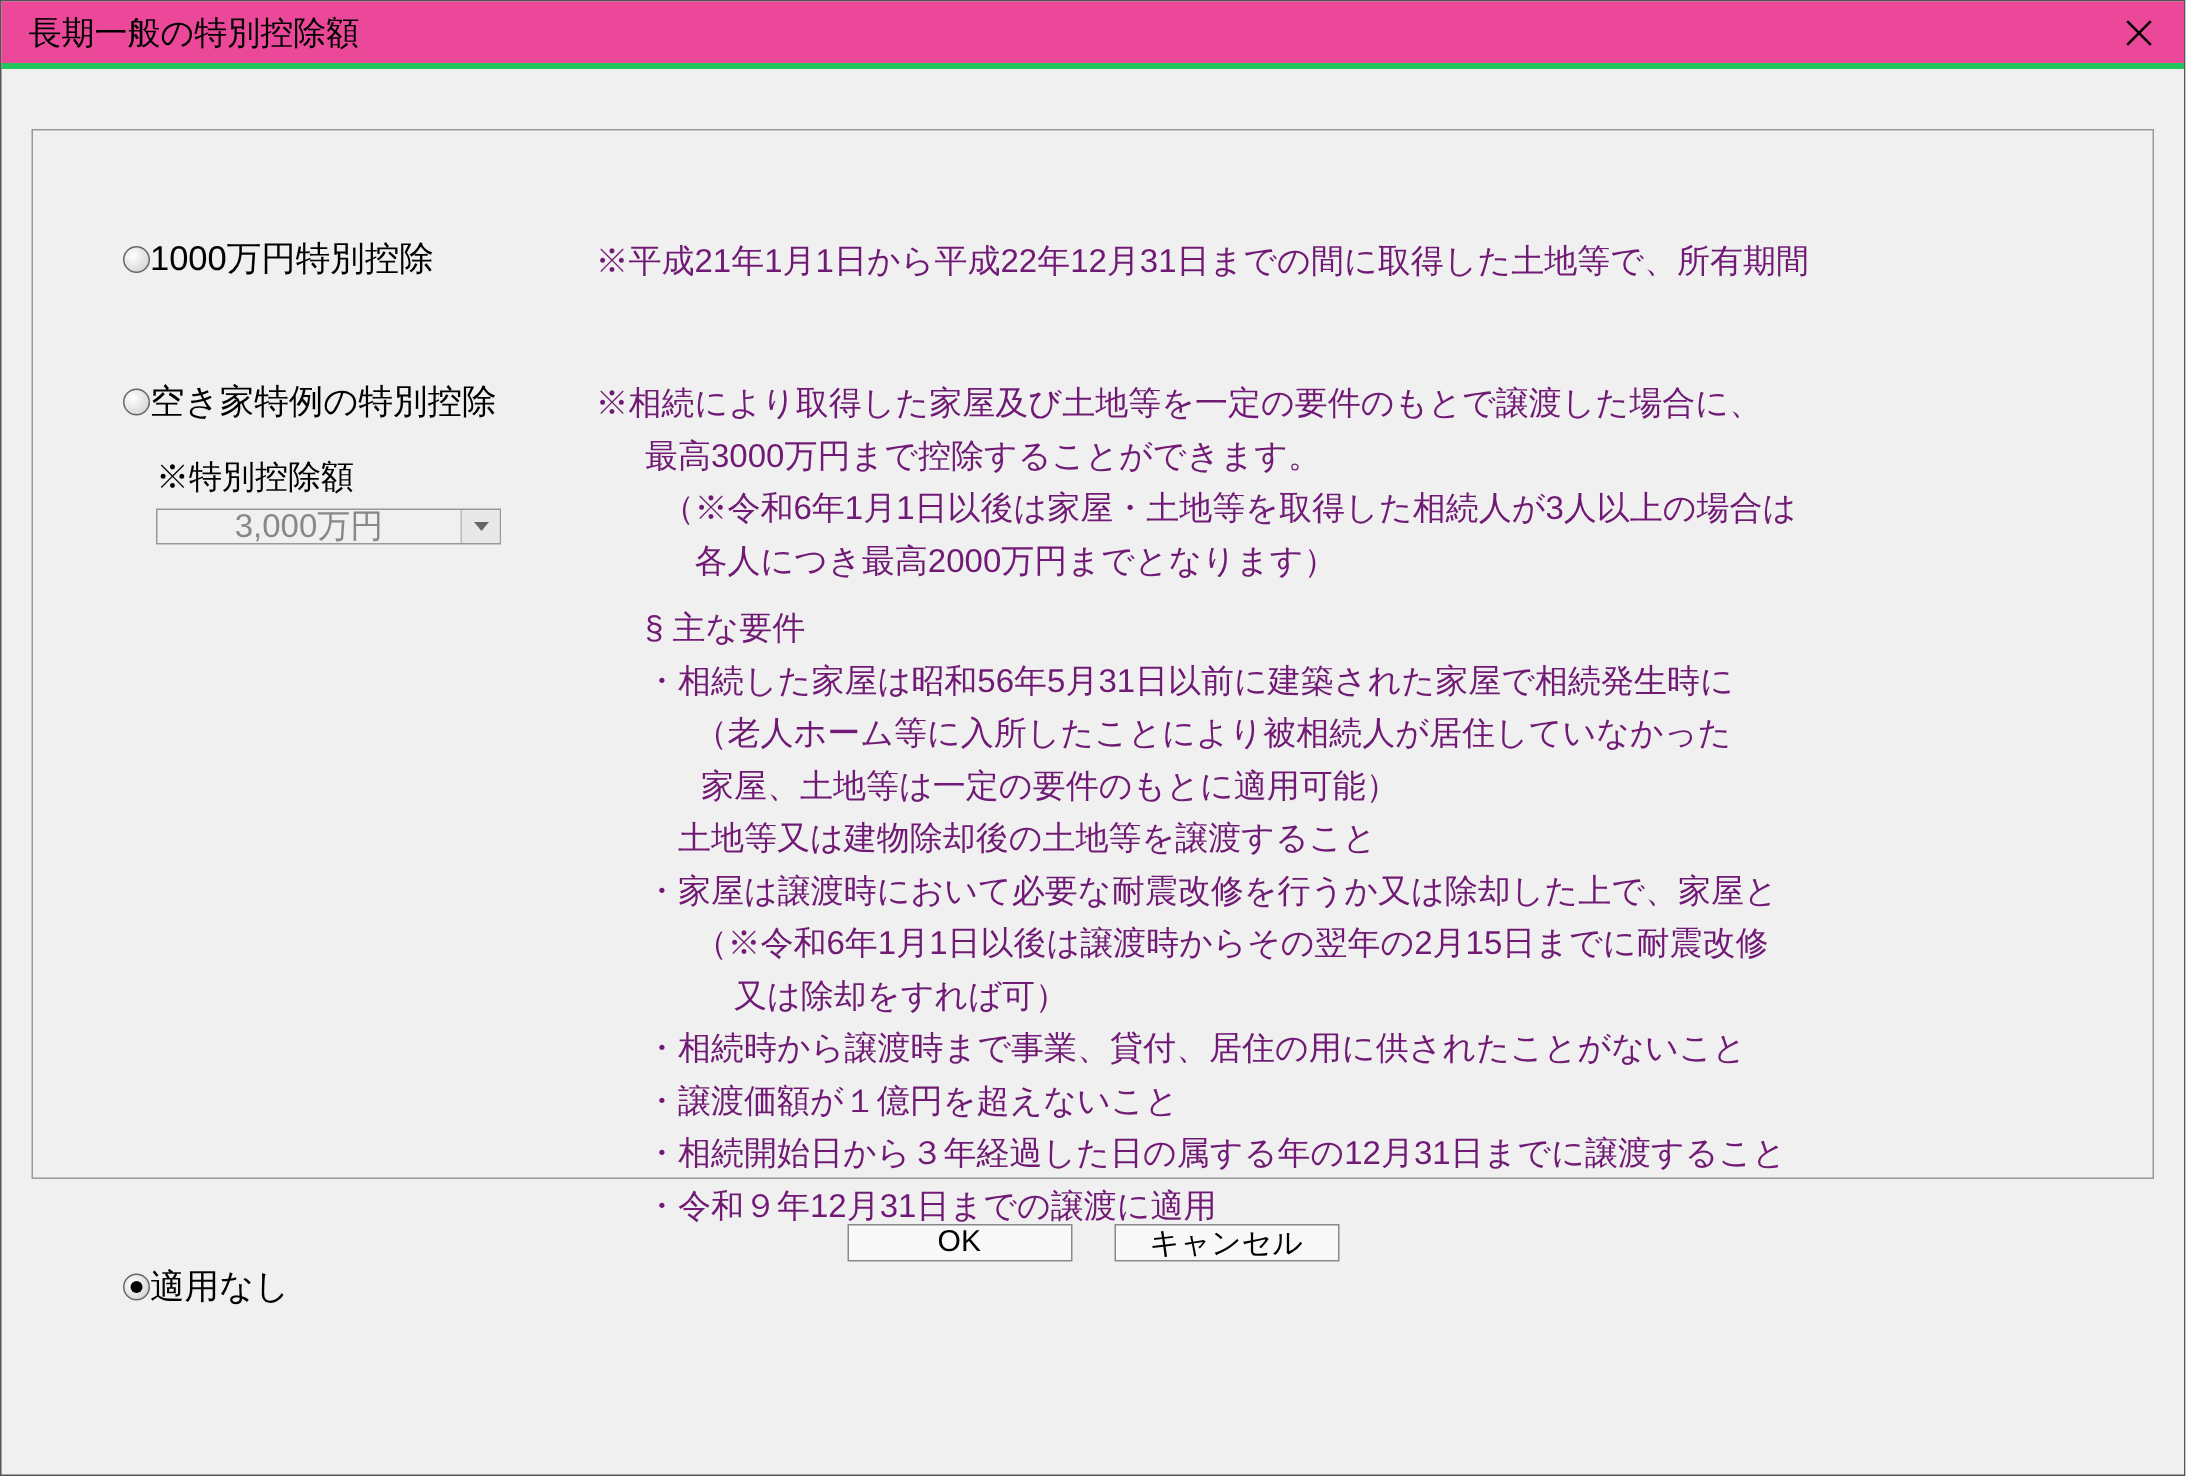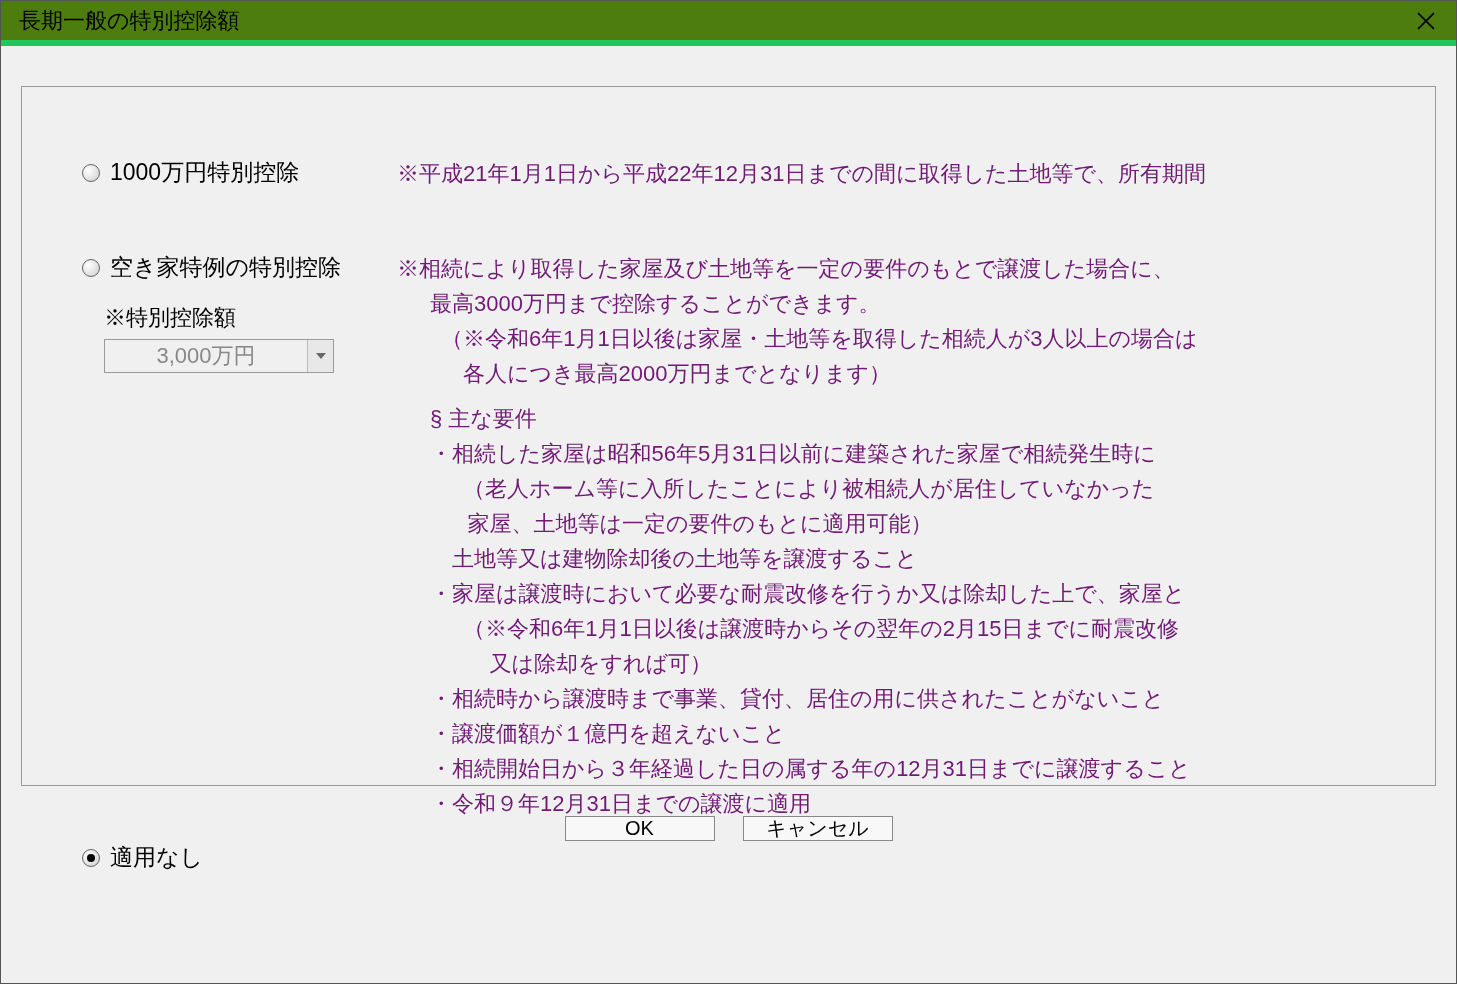--- a/index.html
+++ b/index.html
@@ -18,22 +18,22 @@
       background: #f0f0f0;
       display: flex;
       flex-direction: column;
     }
     .titlebar {
       display: flex;
       align-items: center;
       justify-content: space-between;
       height: 45px;
       padding: 0 0 0 18px;
-      border-bottom: 6px solid #22c55e;
-      background: #4d7c0f;
+      border-bottom: 4px solid #22c55e;
+      background: #ec4899;
     }
     .titlebar .title {
       font-size: 22px;
       color: #000;
     }
     .close-btn {
       width: 60px;
       height: 100%;
       display: flex;
       align-items: center;
@@ -69,21 +69,20 @@
       align-items: flex-start;
     }
     .radio-col {
       width: 335px;
       flex-shrink: 0;
       padding-left: 20px;
     }
     .radio-line {
       display: flex;
       align-items: center;
-      gap: 10px;
       font-size: 23px;
     }
     .radio {
       width: 18px;
       height: 18px;
       border-radius: 50%;
       border: 1px solid #666;
       background: radial-gradient(circle at 35% 35%, #fff, #ccc);
       display: inline-flex;
       align-items: center;
@@ -102,21 +101,21 @@
       font-size: 22px;
       line-height: 1.5;
       color: #701a75;
     }
     .desc-col .para { margin-bottom: 2px; }
     .indent1 { padding-left: 1.5em; }
     .sub-block { margin-top: 20px; padding-left: 22px; }
     .sub-label { font-size: 22px; margin-bottom: 6px; }
     .combo {
       width: 230px;
-      height: 34px;
+      height: 24px;
       border: 1px solid #999;
       background: #f0f0f0;
       display: flex;
       align-items: center;
       justify-content: space-between;
       position: relative;
     }
     .combo .val {
       flex: 1;
       text-align: center;

